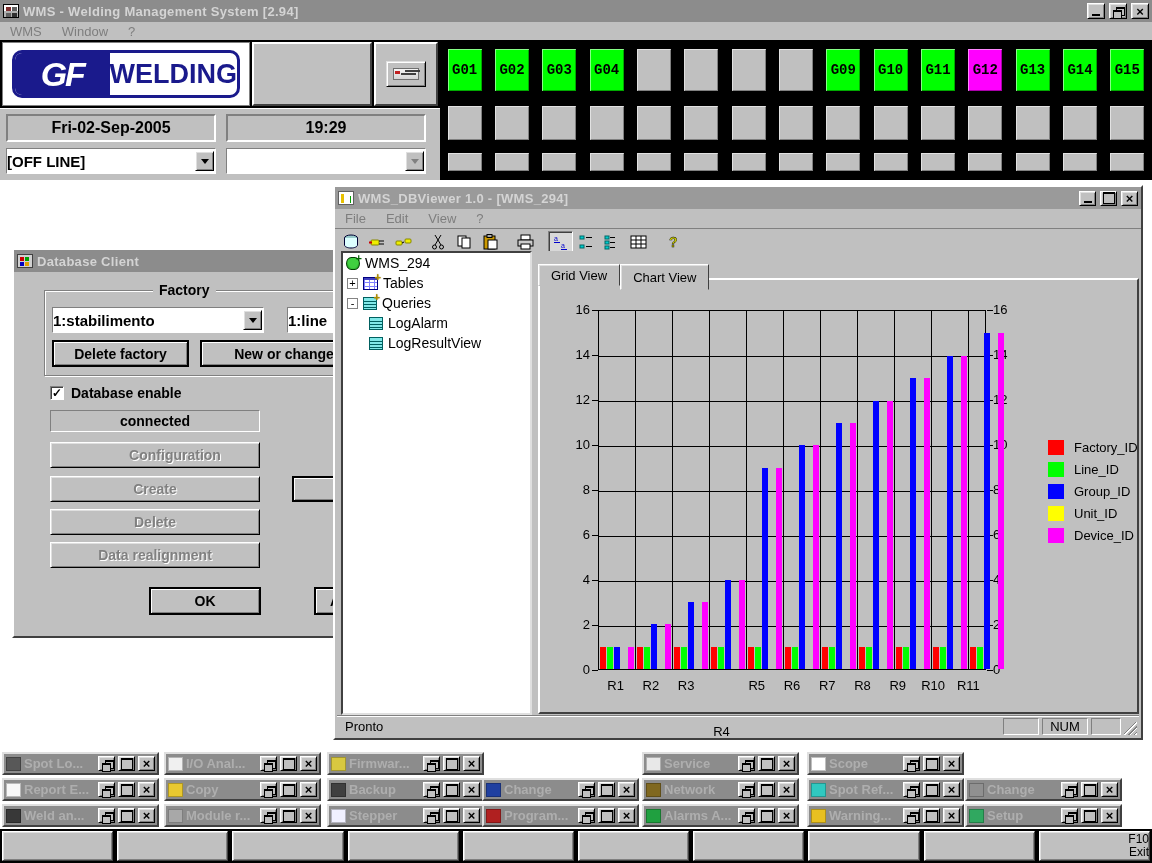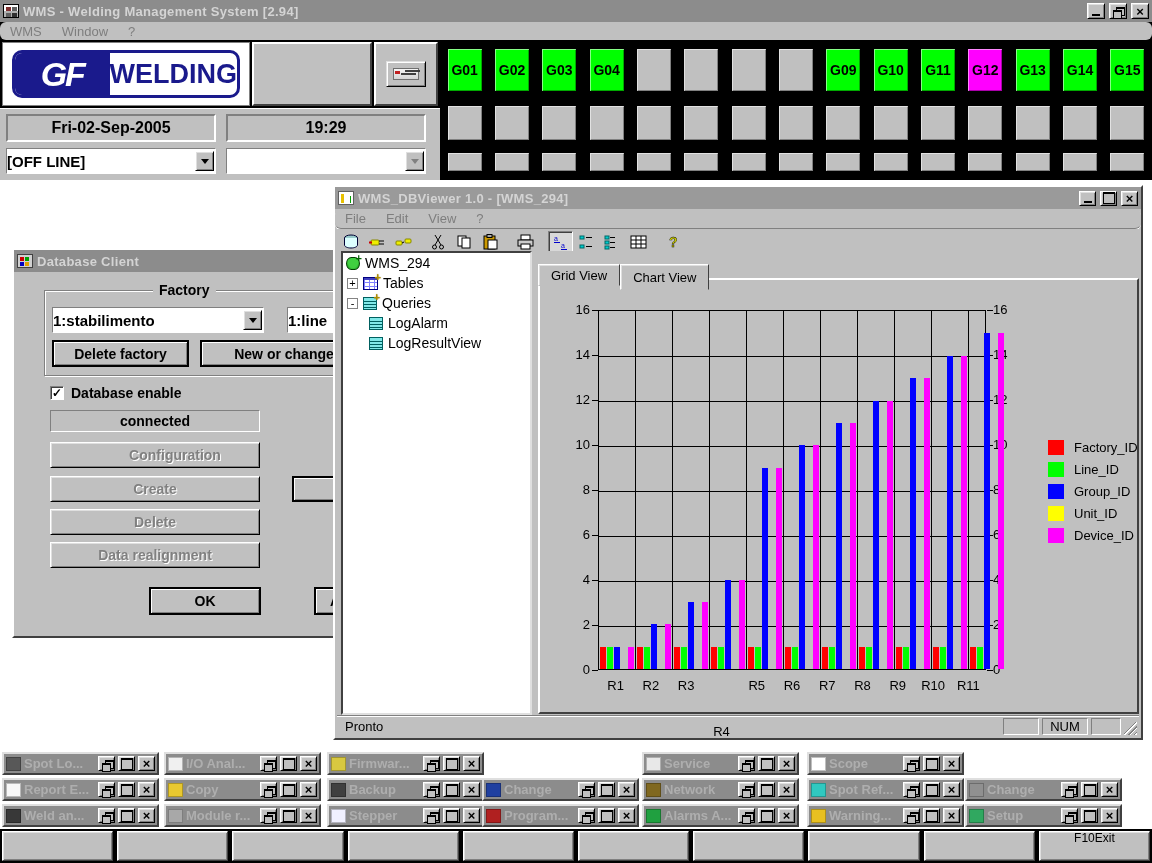--- a/index.html
+++ b/index.html
@@ -19,21 +19,21 @@
   .win-btn { width:18px; height:16px; background:#c0c0c0; border:1px solid; border-color:#fff #000 #000 #fff;
              box-shadow:inset 1px 1px 0 #dfdfdf, inset -1px -1px 0 #808080;
              display:flex; align-items:center; justify-content:center; color:#000; font-size:11px; line-height:1; }
   .win-btn.sm { width:17px; height:15px; }
   .wb-min::after { content:""; display:block; width:8px; height:2px; background:#000; margin-top:8px; }
   .wb-max::after { content:""; display:block; width:10px; height:9px; border:1px solid #000; border-top:2px solid #000; }
   .wb-restore { position:relative; }
   .wb-restore::before { content:""; position:absolute; top:3px; left:6px; width:7px; height:6px; border:1px solid #000; border-top:2px solid #000; background:#c0c0c0;}
   .wb-restore::after  { content:""; position:absolute; top:6px; left:3px; width:7px; height:6px; border:1px solid #000; border-top:2px solid #000; background:#c0c0c0;}
   .wb-close { font-weight:bold; font-size:13px; }
-  .menu-row { display:flex; gap:0; align-items:center;border-radius:6px; }
+  .menu-row { display:flex; gap:0; align-items:center; }
   .menu-item { padding:2px 10px; color:#7e7e7e; font-size:13px; }
 
   
   #main-titlebar { position:absolute; left:0; top:0; width:1152px; }
   #main-title-icon { width:16px; height:14px; background:linear-gradient(#fff 0 50%, #b0b0b0 50% 100%); border:1px solid #000; position:relative;}
   #main-title-icon::after{ content:""; position:absolute; left:2px; top:2px; width:5px; height:4px; background:#803030; box-shadow:6px 0 0 #606060, 0 6px 0 #606060, 6px 6px 0 #303030;}
   #main-menubar { position:absolute; left:0; top:22px; width:1152px; height:18px; background:#c0c0c0; }
   #top-strip { position:absolute; left:0; top:40px; width:1152px; height:140px; background:#000; }
 
   #logo-panel { position:absolute; left:2px; top:2px; width:248px; height:64px; background:#fff;
@@ -56,21 +56,21 @@
   .combo { position:absolute; height:26px; background:#fff; display:flex; align-items:center; }
   .combo .combo-text { flex:1; padding:0 0; font-weight:bold; font-size:15px; color:#000; white-space:nowrap; overflow:hidden;}
   .combo .combo-arrow { width:19px; height:20px; margin-right:1px; background:#c0c0c0; border:1px solid; border-color:#fff #000 #000 #fff;
         box-shadow:inset 1px 1px 0 #dfdfdf, inset -1px -1px 0 #808080; display:flex; align-items:center; justify-content:center;}
   .combo .combo-arrow::after { content:""; width:0; height:0; border:4px solid transparent; border-top:5px solid #000; margin-top:5px;}
   .combo.disabled .combo-arrow::after { border-top-color:#808080; }
   #offline-combo { left:6px; top:39px; width:210px; }
   #empty-combo { left:226px; top:39px; width:200px; }
 
   #group-grid { position:absolute; left:440px; top:0px; width:712px; height:140px; background:#000;
-                display:grid; grid-template-columns:repeat(15, 1fr); grid-template-rows:56px 46px 28px; gap:2px; padding:2px; }
+                display:grid; grid-template-columns:repeat(15, 1fr); grid-template-rows:56px 46px 28px; gap:2px; padding:2px;font-family:Liberation Mono, monospace; }
   .gcell { display:flex; align-items:center; justify-content:center; }
   .gbtn { width:80%; height:78%; border:1px solid #000; box-shadow:inset 1px 1px 0 #ffffff88, inset -1px -1px 0 #00000055;
           display:flex; align-items:center; justify-content:center; font-weight:bold; font-size:14px; color:#000; background:#c0c0c0;}
   .gcell.r3 .gbtn { height:70%; }
 
   
   #mdi { position:absolute; left:0; top:180px; width:1152px; height:649px; background:#fff; }
 
   
   #dbclient { position:absolute; left:12px; top:68px; width:480px; height:390px; z-index:5; }
@@ -153,21 +153,21 @@
   
   #taskbar { position:absolute; left:0; top:750px; width:1152px; height:79px; }
   .mini-win { position:absolute; height:23px; background:#8c8c8c; border:2px solid; border-color:#dfdfdf #404040 #404040 #dfdfdf;
               display:flex; align-items:center; padding:0 2px; gap:3px; }
   .mini-title { flex:1; color:#aeaeae; font-weight:bold; font-size:13px; white-space:nowrap; overflow:hidden; }
   .tico { width:15px; height:14px; flex:none; border:1px solid #00000040; }
   
   #fkeys { position:absolute; left:0; top:829px; width:1152px; height:34px; background:#000; display:flex; gap:4px; padding:2px 2px; }
   .fkey { flex:1; background:#c0c0c0; border:1px solid; border-color:#fff #404040 #404040 #fff;
           box-shadow:inset 1px 1px 0 #dfdfdf, inset -1px -1px 0 #808080;
-          display:flex; flex-direction:row; align-items:flex-start; justify-content:center; font-size:12px; line-height:13px; color:#000;}
+          display:flex; flex-direction:column; align-items:flex-end; justify-content:center; font-size:12px; line-height:13px; color:#000;}
 </style>
 </head>
 <body>
 
 <div id="main-titlebar" class="titlebar">
   <span id="main-title-icon"></span>
   <span class="t-text">WMS - Welding Management System    [2.94]</span>
   <span class="win-btn wb-min"></span>
   <span class="win-btn wb-restore"></span>
   <span class="win-btn wb-close">×</span>

